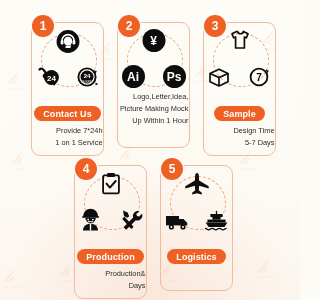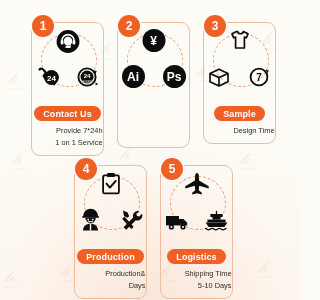--- a/index.html
+++ b/index.html
@@ -172,20 +172,25 @@
             <div class="blob big">
                 <span>Ai</span>
               </div>
           </div>
           <div class="ic br">
             <div class="blob big">
                 <span>Ps</span>
               </div>
           </div>
         </div>
+        <div class="desc">
+          <div>Logo,Letter,Idea,</div>
+          <div>Picture Making Mock</div>
+          <div>Up Within 1 Hour</div>
+        </div>
       </div>
     </div>
 
     <div class="card-wrap">
       <div class="card">
         <div class="badge">3</div>
         <div class="icons">
           <div class="arc"></div>
           <div class="ic top">
             <svg width="24" height="22" viewBox="0 0 24 22">
@@ -202,20 +207,21 @@
             <svg width="24" height="22" viewBox="0 0 24 22">
               <circle cx="11" cy="11" r="8.4" fill="none" stroke="#0d0d0d" stroke-width="1.8"></circle>
               <text x="11" y="14.6" font-family="Liberation Sans, sans-serif" font-size="10" font-weight="bold" fill="#0d0d0d" text-anchor="middle">7</text>
               <path d="M17.4 3.6l3.4.9-1.3 3.1z" fill="#0d0d0d"></path>
             </svg>
           </div>
         </div>
         <div class="pill">Sample</div>
         <div class="desc">
           <div>Design Time</div>
+          <div>5-7 Days</div>
         </div>
       </div>
     </div>
   </div>
 
   <div class="row" id="row-bottom">
 
     <div class="card-wrap">
       <div class="card tall">
         <div class="badge">4</div>
@@ -282,20 +288,16 @@
               <rect x="11.9" y="1.6" width="1.2" height="2.4" fill="#0d0d0d"></rect>
               <rect x="6.4" y="4" width="12.2" height="3" fill="#0d0d0d"></rect>
               <rect x="8.4" y="7" width="8.2" height="2.6" fill="#0d0d0d"></rect>
               <rect x="3.4" y="9.6" width="18.2" height="2.8" fill="#0d0d0d"></rect>
               <path d="M1.6 12.6h21.8L20.4 17H4.6z" fill="#0d0d0d"></path>
               <path d="M1 18.4c1.8 0 1.8 1.4 3.6 1.4s1.8-1.4 3.6-1.4 1.8 1.4 3.6 1.4 1.8-1.4 3.6-1.4 1.8 1.4 3.6 1.4 1.8-1.4 3.6-1.4" fill="none" stroke="#0d0d0d" stroke-width="1.3"></path>
             </svg>
           </div>
         </div>
         <div class="pill">Logistics</div>
-        <div class="desc">
-          <div>Shipping Time</div>
-          <div>5-10 Days</div>
-        </div>
       </div>
     </div>
   </div>
 </div>
 
 </body></html>

